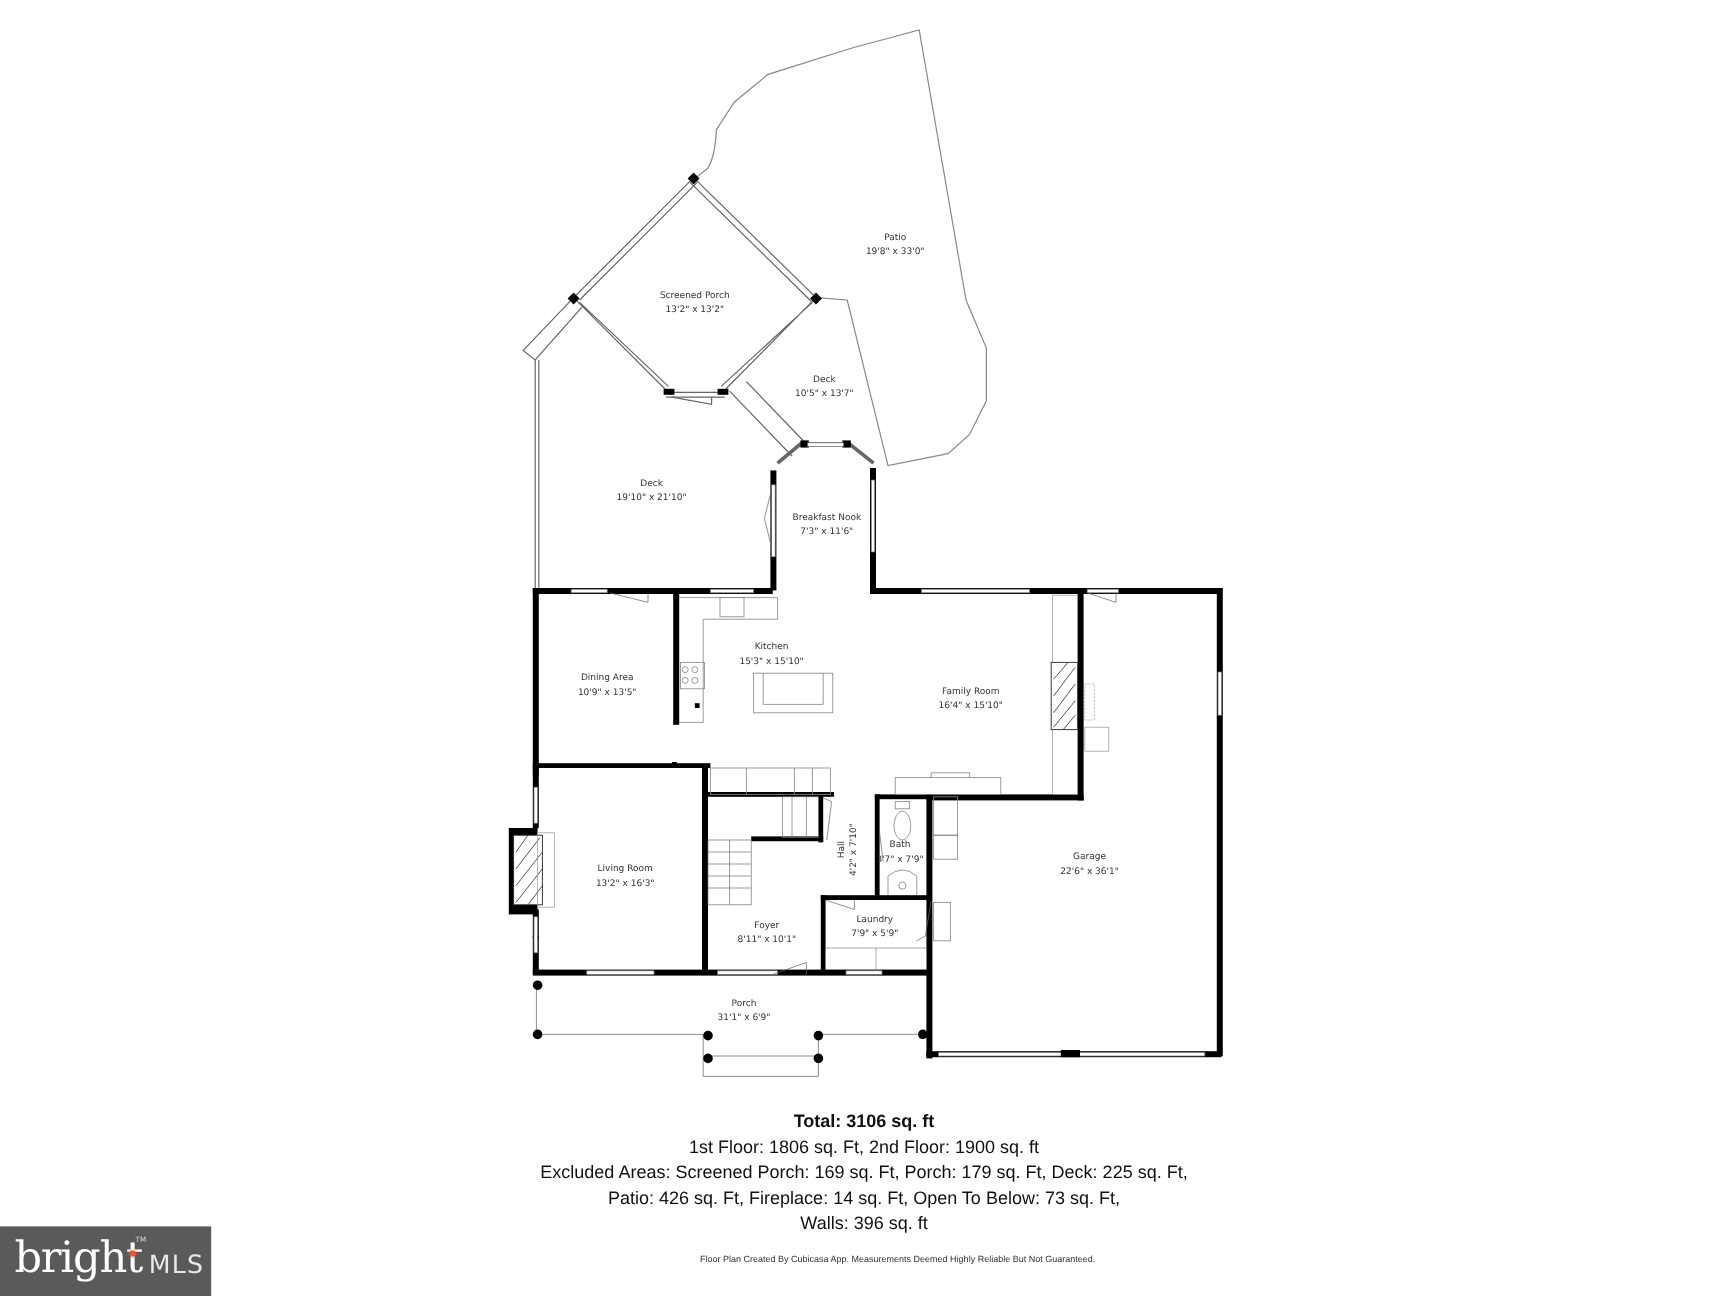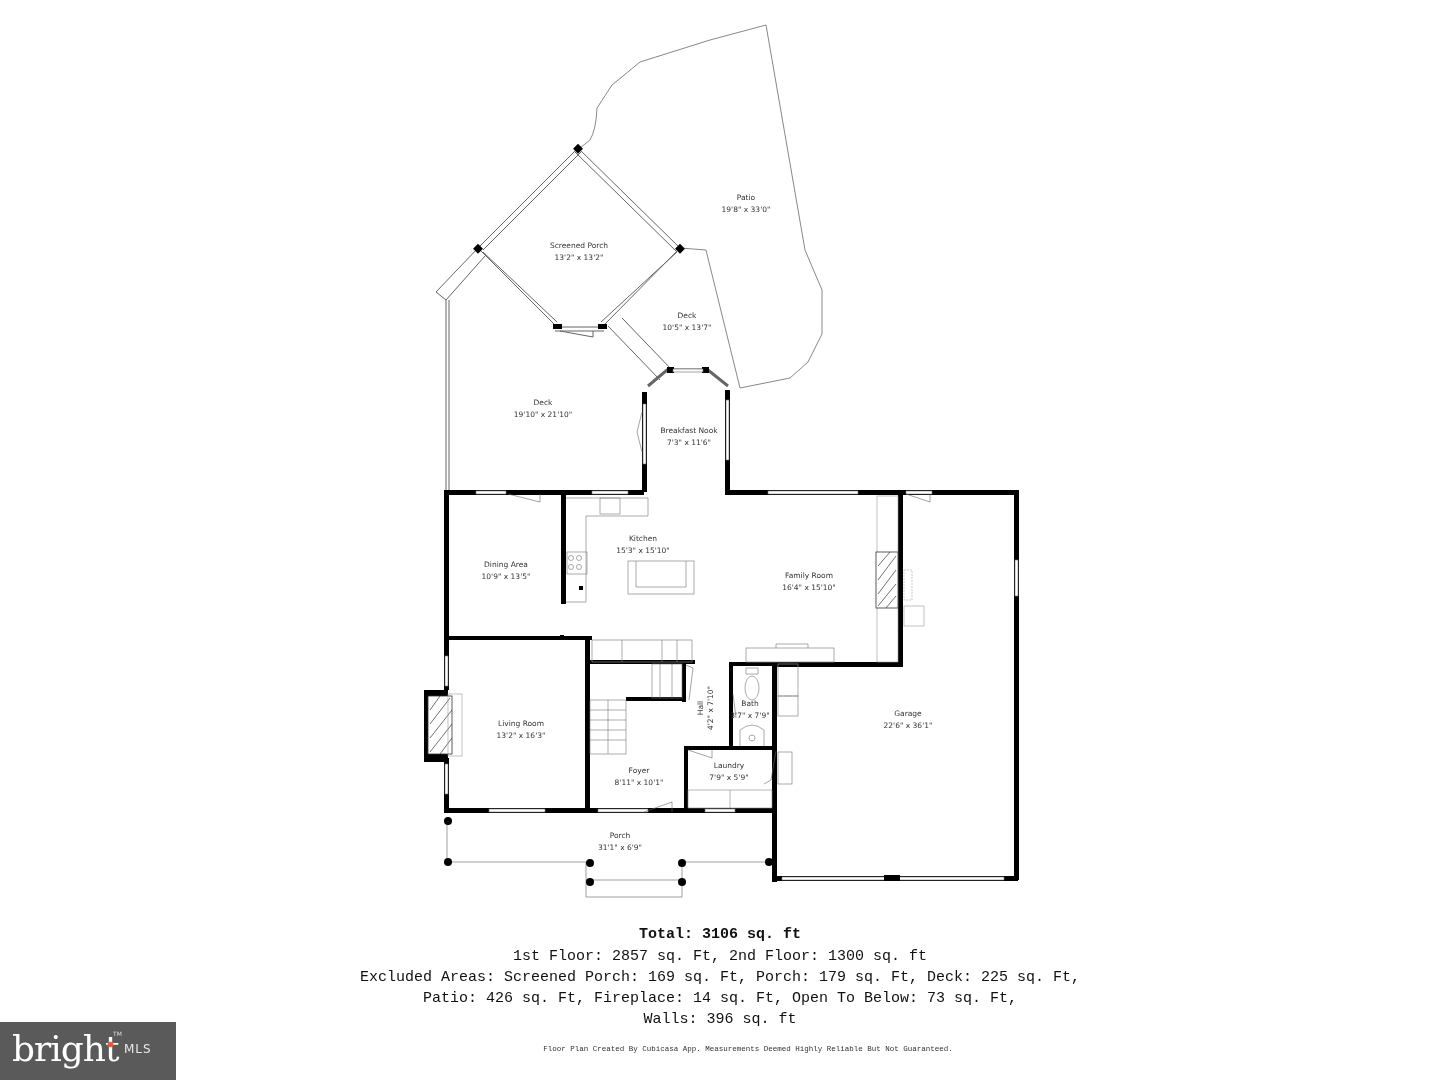--- a/index.html
+++ b/index.html
@@ -1,26 +1,26 @@
 <!DOCTYPE html>
 <html><head>
   <meta charset="utf-8">
   <style>
     html, body { margin: 0; padding: 0; background: #ffffff; }
     body { width: 1440px; height: 1080px; position: relative; overflow: hidden; font-family: "DejaVu Sans", "Liberation Sans", sans-serif; }
     #plan { position: absolute; left: 0; top: 0; width: 1440px; height: 1080px; }
     .room-label { font-family: "DejaVu Sans", sans-serif; font-size: 7.5px; fill: #333; text-anchor: middle; }
-    .summary { position: absolute; left: 0; width: 1440px; text-align: center; color: #111; font-family: Liberation Mono, monospace; }
+    .summary { position: absolute; left: 0; width: 1440px; text-align: center; color: #111; font-family: Liberation Sans, sans-serif; }
     .total { top: 926px; font-size: 15px; font-weight: bold; }
     .line { font-size: 15px; line-height: 20px; }
     .l1 { top: 947px; } .l2 { top: 968px; } .l3 { top: 989px; } .l4 { top: 1010px; }
     .credit { top: 1045px; font-size: 7.5px; color: #333; padding-left: 28px; }
     .logo { position: absolute; left: 0; top: 1022px; width: 176px; height: 58px; background: #5a5a5a; }
     .logo-bright { position: absolute; left: 12px; top: 6px; font-family: "DejaVu Serif", serif; font-size: 36px; color: #ffffff; letter-spacing: -1px; }
-    .logo-mls { position: absolute; left: 124px; top: 20px; font-family: "DejaVu Sans", sans-serif; font-size: 12px; color: #e8e8e8; letter-spacing: 1px; }
+    .logo-mls { position: absolute; left: 124px; top: 20px; font-family: "DejaVu Sans", sans-serif; font-size: 21px; color: #e8e8e8; letter-spacing: 1px; }
     .logo-tm { position: absolute; left: 113px; top: 8px; font-size: 6px; color: #ddd; }
     .logo-spark { position: absolute; left: 108px; top: 20px; width: 5px; height: 5px; border-radius: 50%; background: #e2573b; box-shadow: 0 0 3px #e2573b; }
   </style>
 </head>
 <body>
 
 <svg id="plan" viewBox="0 0 1440 1080" xmlns="http://www.w3.org/2000/svg">
 
   <g fill="none" stroke="#888" stroke-width="1">
     <path d="M680,248 L706,250 L740,388 L790,378 L808,362 L822,334 L822,290 L805,250 L766,25 L710,40 L640,62 L612,85 L597,108 Q596,130 590,140 L580,148"></path>
@@ -211,21 +211,21 @@
     <text class="room-label" x="620" y="838">Porch</text>
     <text class="room-label" x="620" y="850">31'1" x 6'9"</text>
     <g transform="translate(703,708) rotate(-90)">
       <text class="room-label" x="0" y="0">Hall</text>
       <text class="room-label" x="0" y="10">4'2" x 7'10"</text>
     </g>
   </g>
 </svg>
 
 <div class="summary total">Total: 3106 sq. ft</div>
-<div class="summary line l1">1st Floor: 2857 sq. Ft, 2nd Floor: 1300 sq. ft</div>
+<div class="summary line l1">1st Floor: 1806 sq. Ft, 2nd Floor: 1900 sq. ft</div>
 <div class="summary line l2">Excluded Areas: Screened Porch: 169 sq. Ft, Porch: 179 sq. Ft, Deck: 225 sq. Ft,</div>
 <div class="summary line l3">Patio: 426 sq. Ft, Fireplace: 14 sq. Ft, Open To Below: 73 sq. Ft,</div>
 <div class="summary line l4">Walls: 396 sq. ft</div>
 <div class="summary credit">Floor Plan Created By Cubicasa App. Measurements Deemed Highly Reliable But Not Guaranteed.</div>
 
 <div class="logo">
   <span class="logo-bright">bright</span>
   <span class="logo-spark"></span>
   <span class="logo-tm">TM</span>
   <span class="logo-mls">MLS</span>

